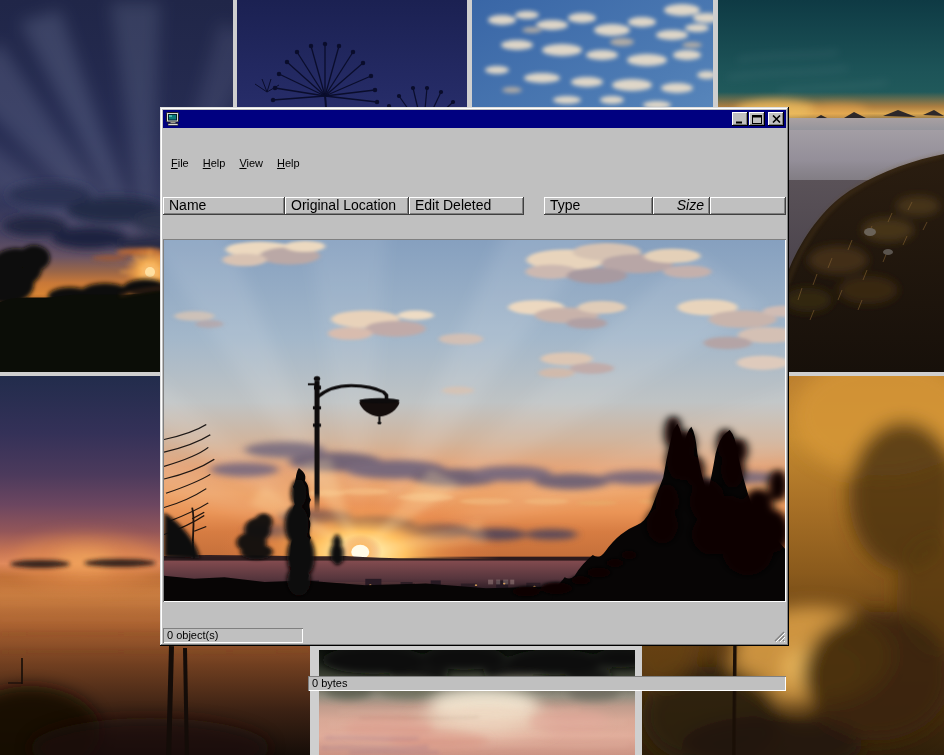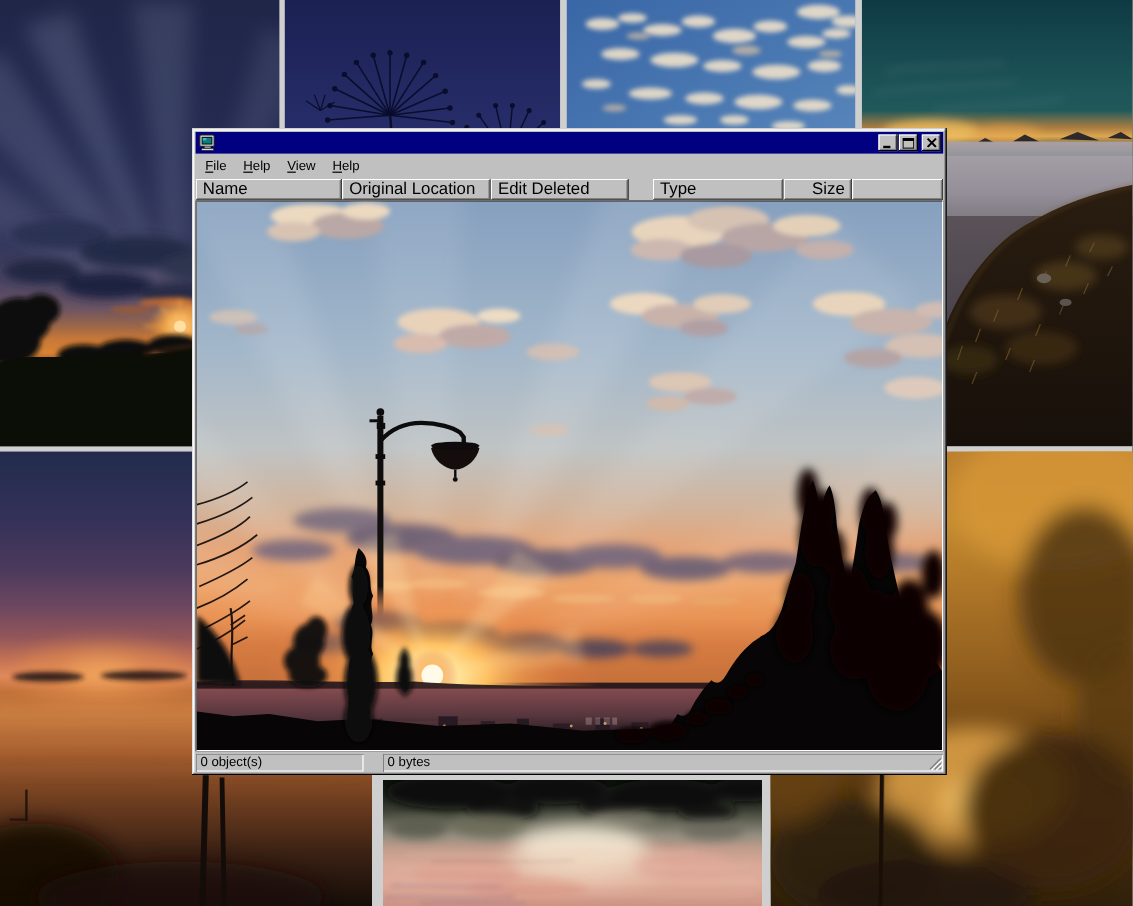--- a/index.html
+++ b/index.html
@@ -4,45 +4,45 @@
 <style>
   html,body{margin:0;padding:0;background:#000;}
   #desktop{position:relative;width:944px;height:755px;background:#cfcfcf;overflow:hidden;
            font-family:"Liberation Sans",sans-serif;}
   .photo{position:absolute;overflow:hidden;}
   .photo svg{display:block;width:100%;height:100%;}
 
   
   .win{position:absolute;left:160px;top:107px;width:629px;height:539px;background:#c0c0c0;
        box-shadow:inset -1px -1px 0 #000, inset 1px 1px 0 #dfdfdf, inset -2px -2px 0 #808080, inset 2px 2px 0 #fff;
-       padding:3px;box-sizing:border-box;display:flex;flex-direction:column;}
+       padding:3px;box-sizing:border-box;display:flex;flex-direction:column;gap:24px;}
   .titlebar{height:18px;background:#000080;display:flex;align-items:center;padding:0 2px;flex:0 0 auto;}
   .titlebar .sysicon{width:16px;height:16px;margin-right:3px;}
   .titlebar .title{flex:1;color:#fff;font-size:11px;font-weight:bold;line-height:18px;}
   .tbtn{width:16px;height:14px;background:#c0c0c0;margin-left:1px;
         box-shadow:inset -1px -1px 0 #000, inset 1px 1px 0 #fff, inset -2px -2px 0 #808080;
         display:flex;align-items:center;justify-content:center;}
   .tbtn.close{margin-left:3px;}
   .tbtn svg{display:block;}
   .menubar{height:21px;display:flex;align-items:center;padding-left:1px;flex:0 0 auto;font-size:11px;color:#000;}
   .menu-item{display:inline-block;padding:2px 7px;}
   .menu-item::first-letter{text-decoration:underline;}
   .headerrow{height:18px;display:flex;flex:0 0 auto;font-size:14px;color:#000;}
   .hcell{box-sizing:border-box;height:18px;line-height:17px;padding:0 6px;background:#c0c0c0;
          box-shadow:inset -1px -1px 0 #404040, inset 1px 1px 0 #fff, inset -2px -2px 0 #808080;
          white-space:nowrap;overflow:hidden;}
   .hc0{width:122px;} .hc1{width:124px;} .hc2{width:115px;} .hc3{width:109px;margin-left:20px;}
-  .hc4{width:57px;text-align:right;} .hc5{flex:1;}
+  .hc4{width:57px;text-align:right;font-style:italic;} .hc5{flex:1;}
   .client{flex:1;position:relative;background:#1a1a1a;
           box-shadow:inset 1px 1px 0 #808080, inset -1px -1px 0 #fff;}
   .client svg{position:absolute;left:1px;top:1px;width:calc(100% - 2px);height:calc(100% - 2px);}
   .statusbar{height:15px;margin-top:2px;display:flex;flex:0 0 auto;font-size:11px;color:#000;position:relative;}
   .spane{box-sizing:border-box;height:15px;line-height:14px;padding:0 4px;background:#c0c0c0;
          box-shadow:inset 1px 1px 0 #808080, inset -1px -1px 0 #fff;white-space:nowrap;overflow:hidden;}
-  .sp1{width:140px;margin-right:16px;} .sp2{flex:1;}
+  .sp1{width:140px;margin-right:5px;} .sp2{flex:1;margin-top:48px;}
   .grip{position:absolute;right:1px;bottom:1px;width:12px;height:12px;}
 </style>
 </head>
 <body>
 
 <div id="desktop">
 
   <div class="photo" style="left:0;top:0;width:233px;height:372px">
     <svg viewBox="0 0 233 372" preserveAspectRatio="none">
       <defs>

